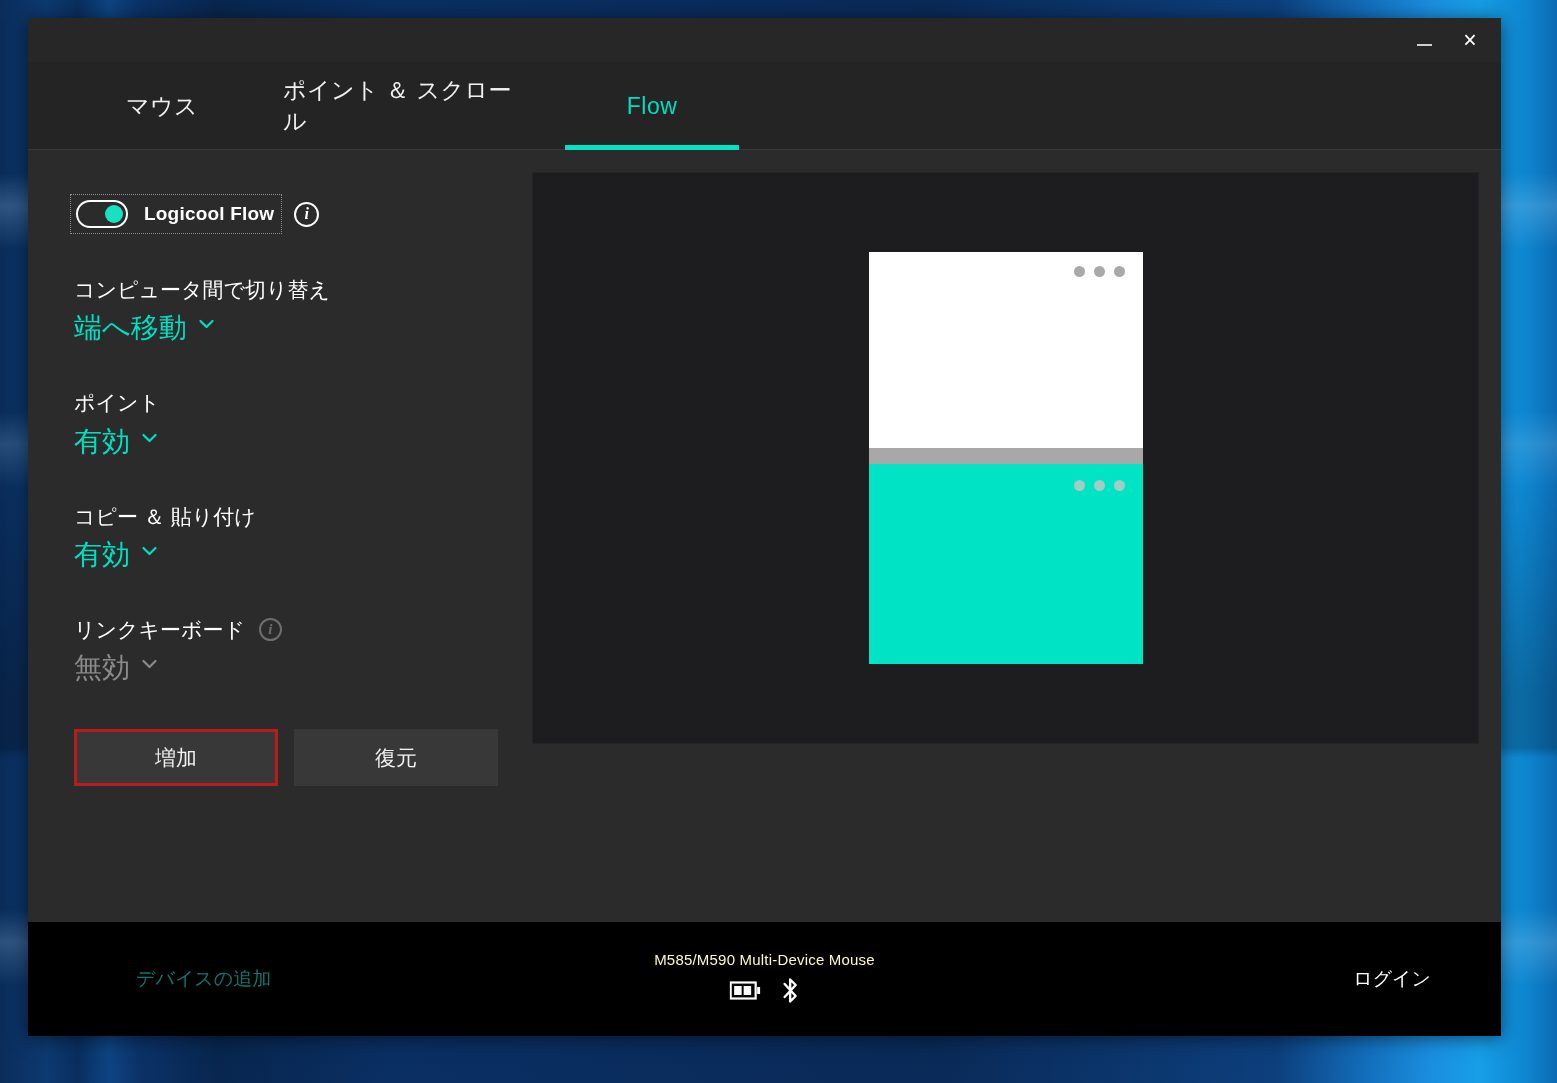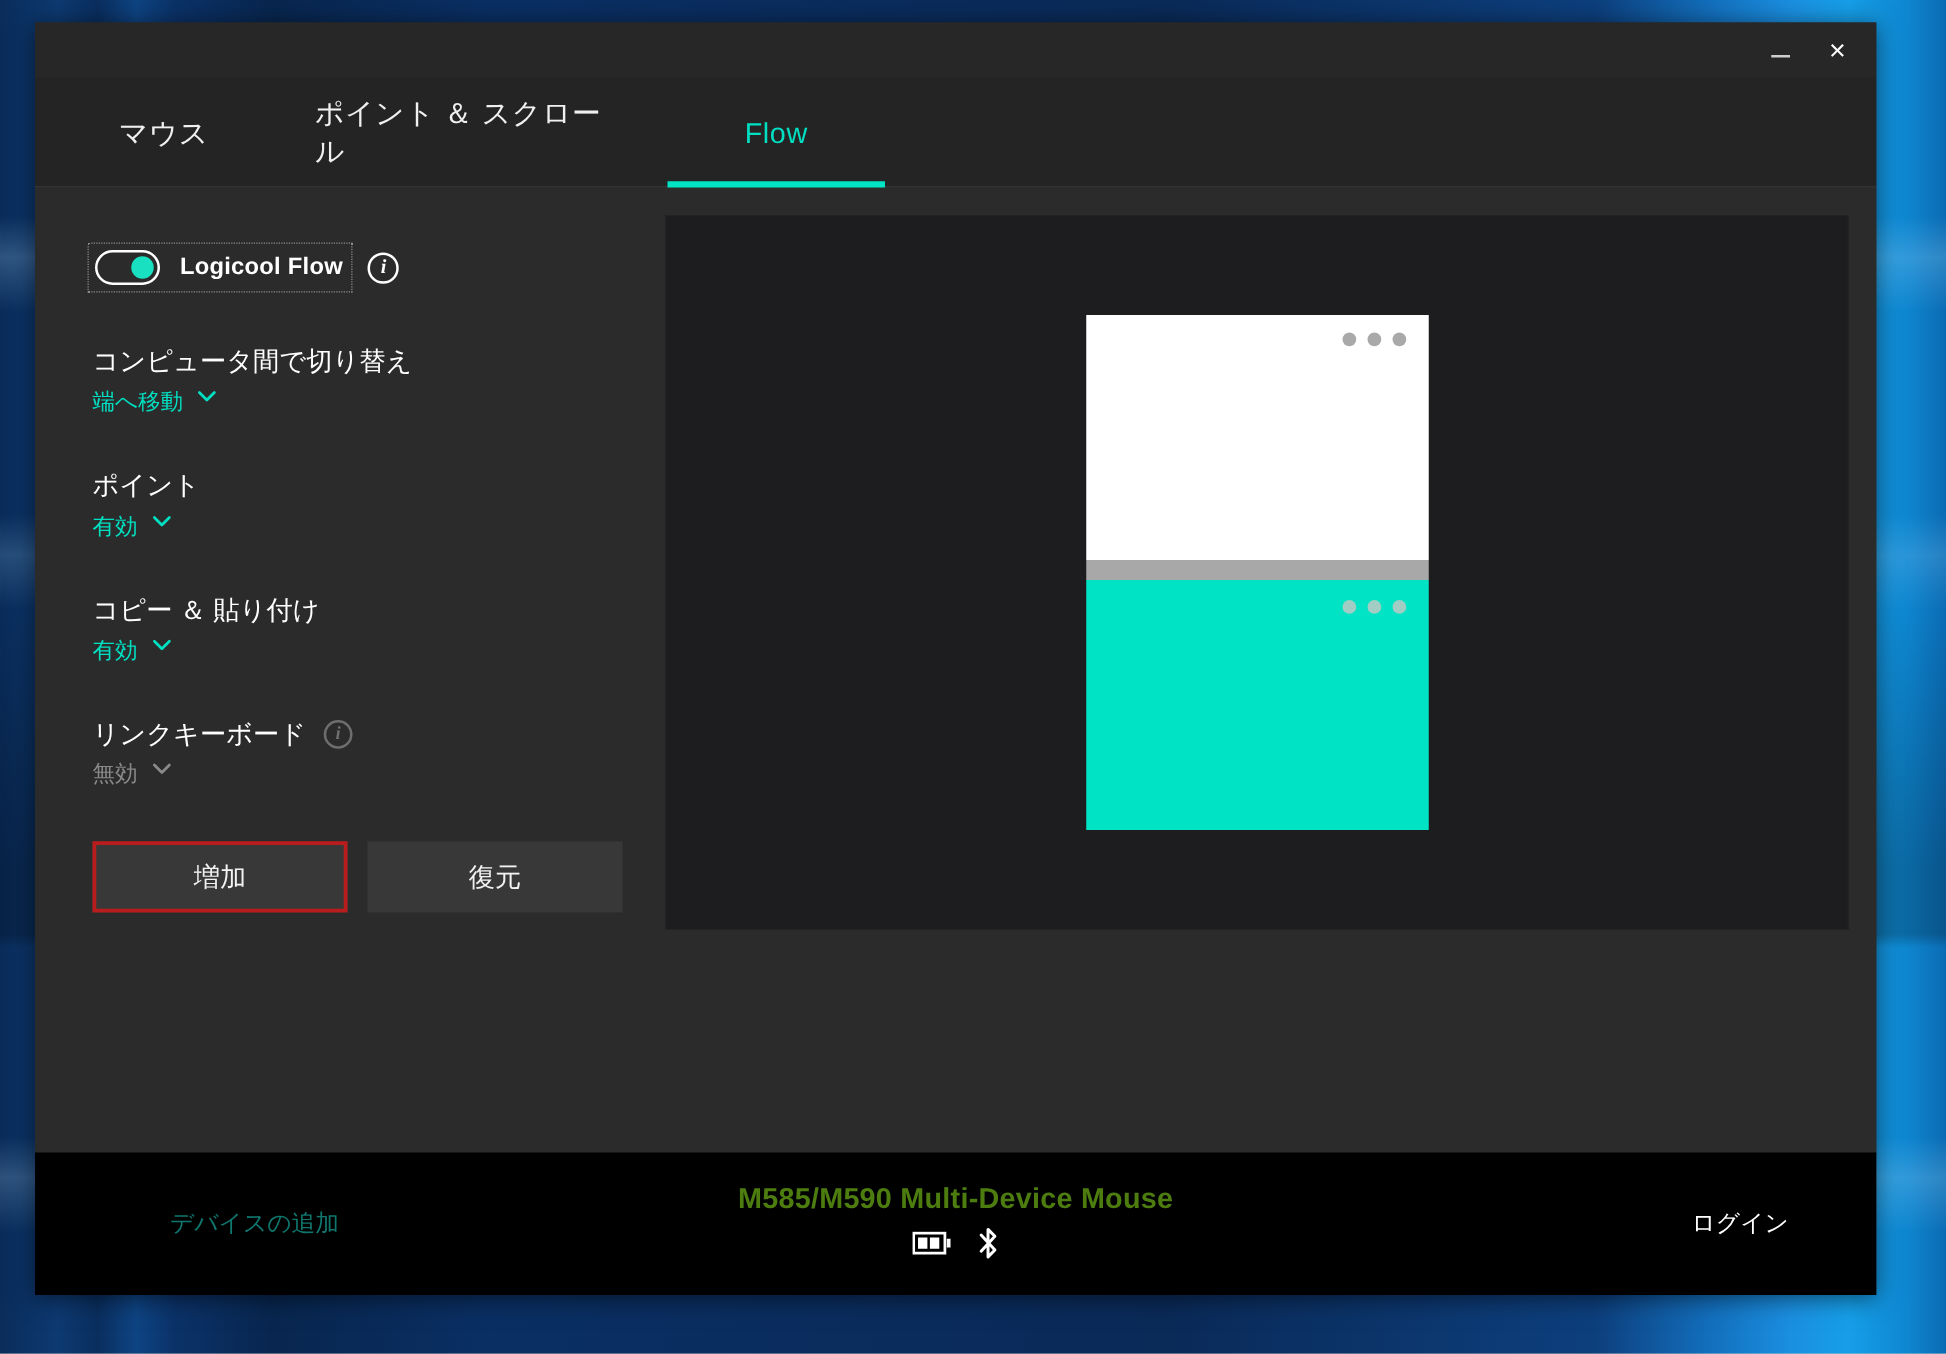--- a/index.html
+++ b/index.html
@@ -97,21 +97,21 @@
   }
 
   
   #tabbar {
     height: 88px;
     min-height: 88px;
     background: #242424;
     position: relative;
     display: flex;
     align-items: center;
-    padding-left: 48px;
+    padding-left: 79px;
     box-sizing: border-box;
   }
   #tabbar::after {
     content: "";
     position: absolute;
     left: 0; right: 0; bottom: 0;
     height: 1px;
     background: #3a3a3a;
   }
   .tab {
@@ -230,21 +230,21 @@
   .setting-title {
     font-size: 21px;
     color: #ffffff;
     line-height: 1.3;
     display: flex;
     align-items: center;
   }
   .setting-title .info-icon { margin-left: 14px; width: 23px; height: 23px; font-size: 15px;}
   .setting-value {
     margin-top: 6px;
-    font-size: 18px;
+    font-size: 28px;
     color: #00dfc2;
     display: flex;
     align-items: center;
     gap: 12px;
     cursor: pointer;
     width: fit-content;
   }
   .setting-value.disabled { color: #8a8a8a; cursor: default; }
   .chev {
     display: inline-block;
@@ -355,23 +355,23 @@
     color: #0f766e;
     cursor: pointer;
   }
   #device-block {
     position: absolute;
     left: 50%;
     transform: translateX(-50%);
     text-align: center;
   }
   #device-name {
-    font-size: 23px;
-    font-weight: 700;
-    color: #4d7c0f;
+    font-size: 15px;
+    font-weight: 400;
+    color: #fef9c3;
     letter-spacing: 0.2px;
   }
   #device-icons {
     margin-top: 9px;
     display: flex;
     align-items: center;
     justify-content: center;
     gap: 20px;
   }
   #login-link {

